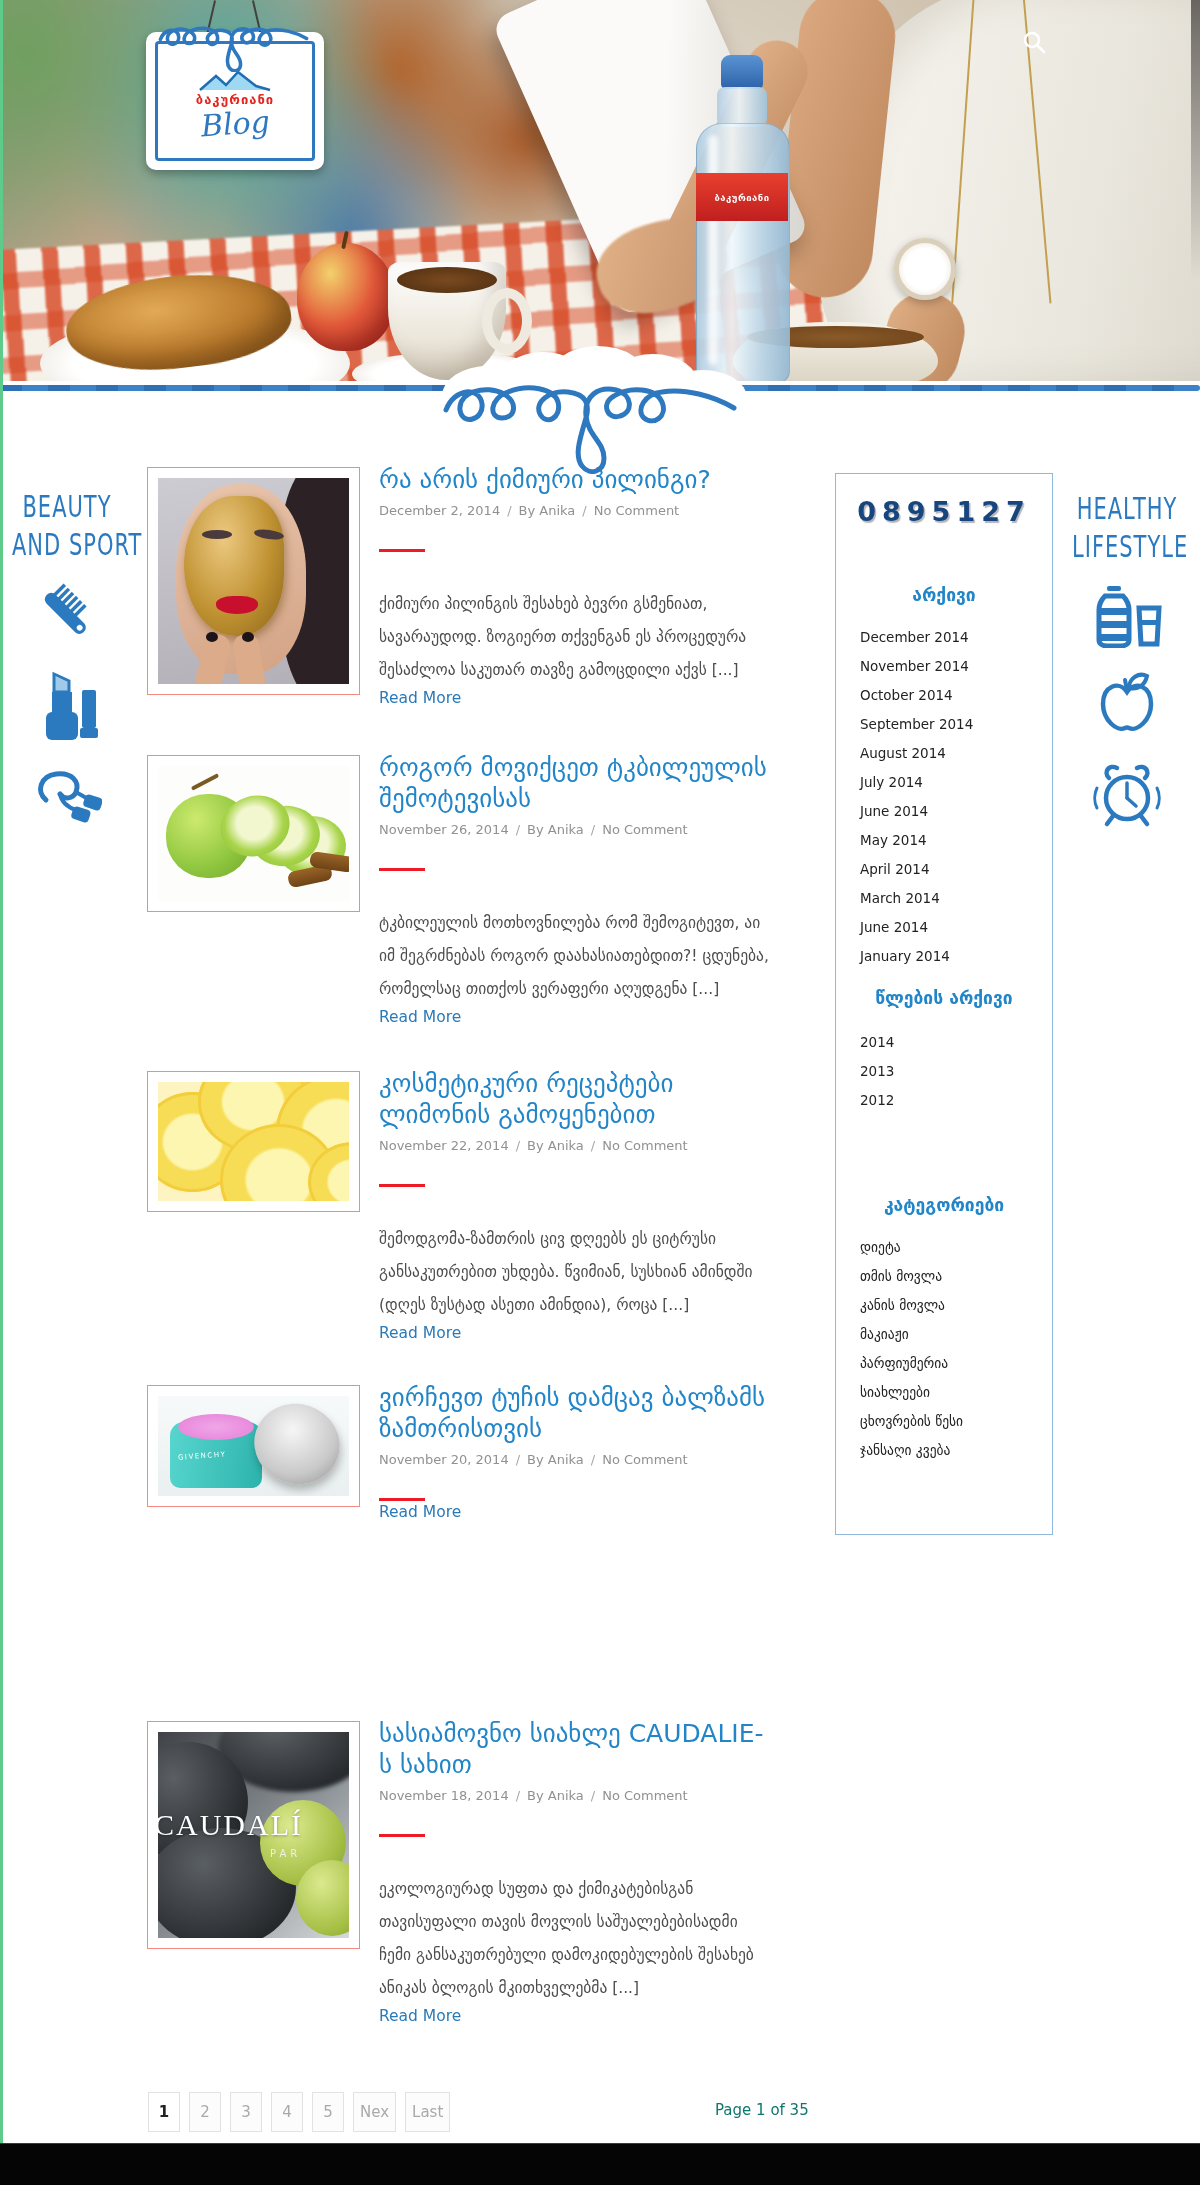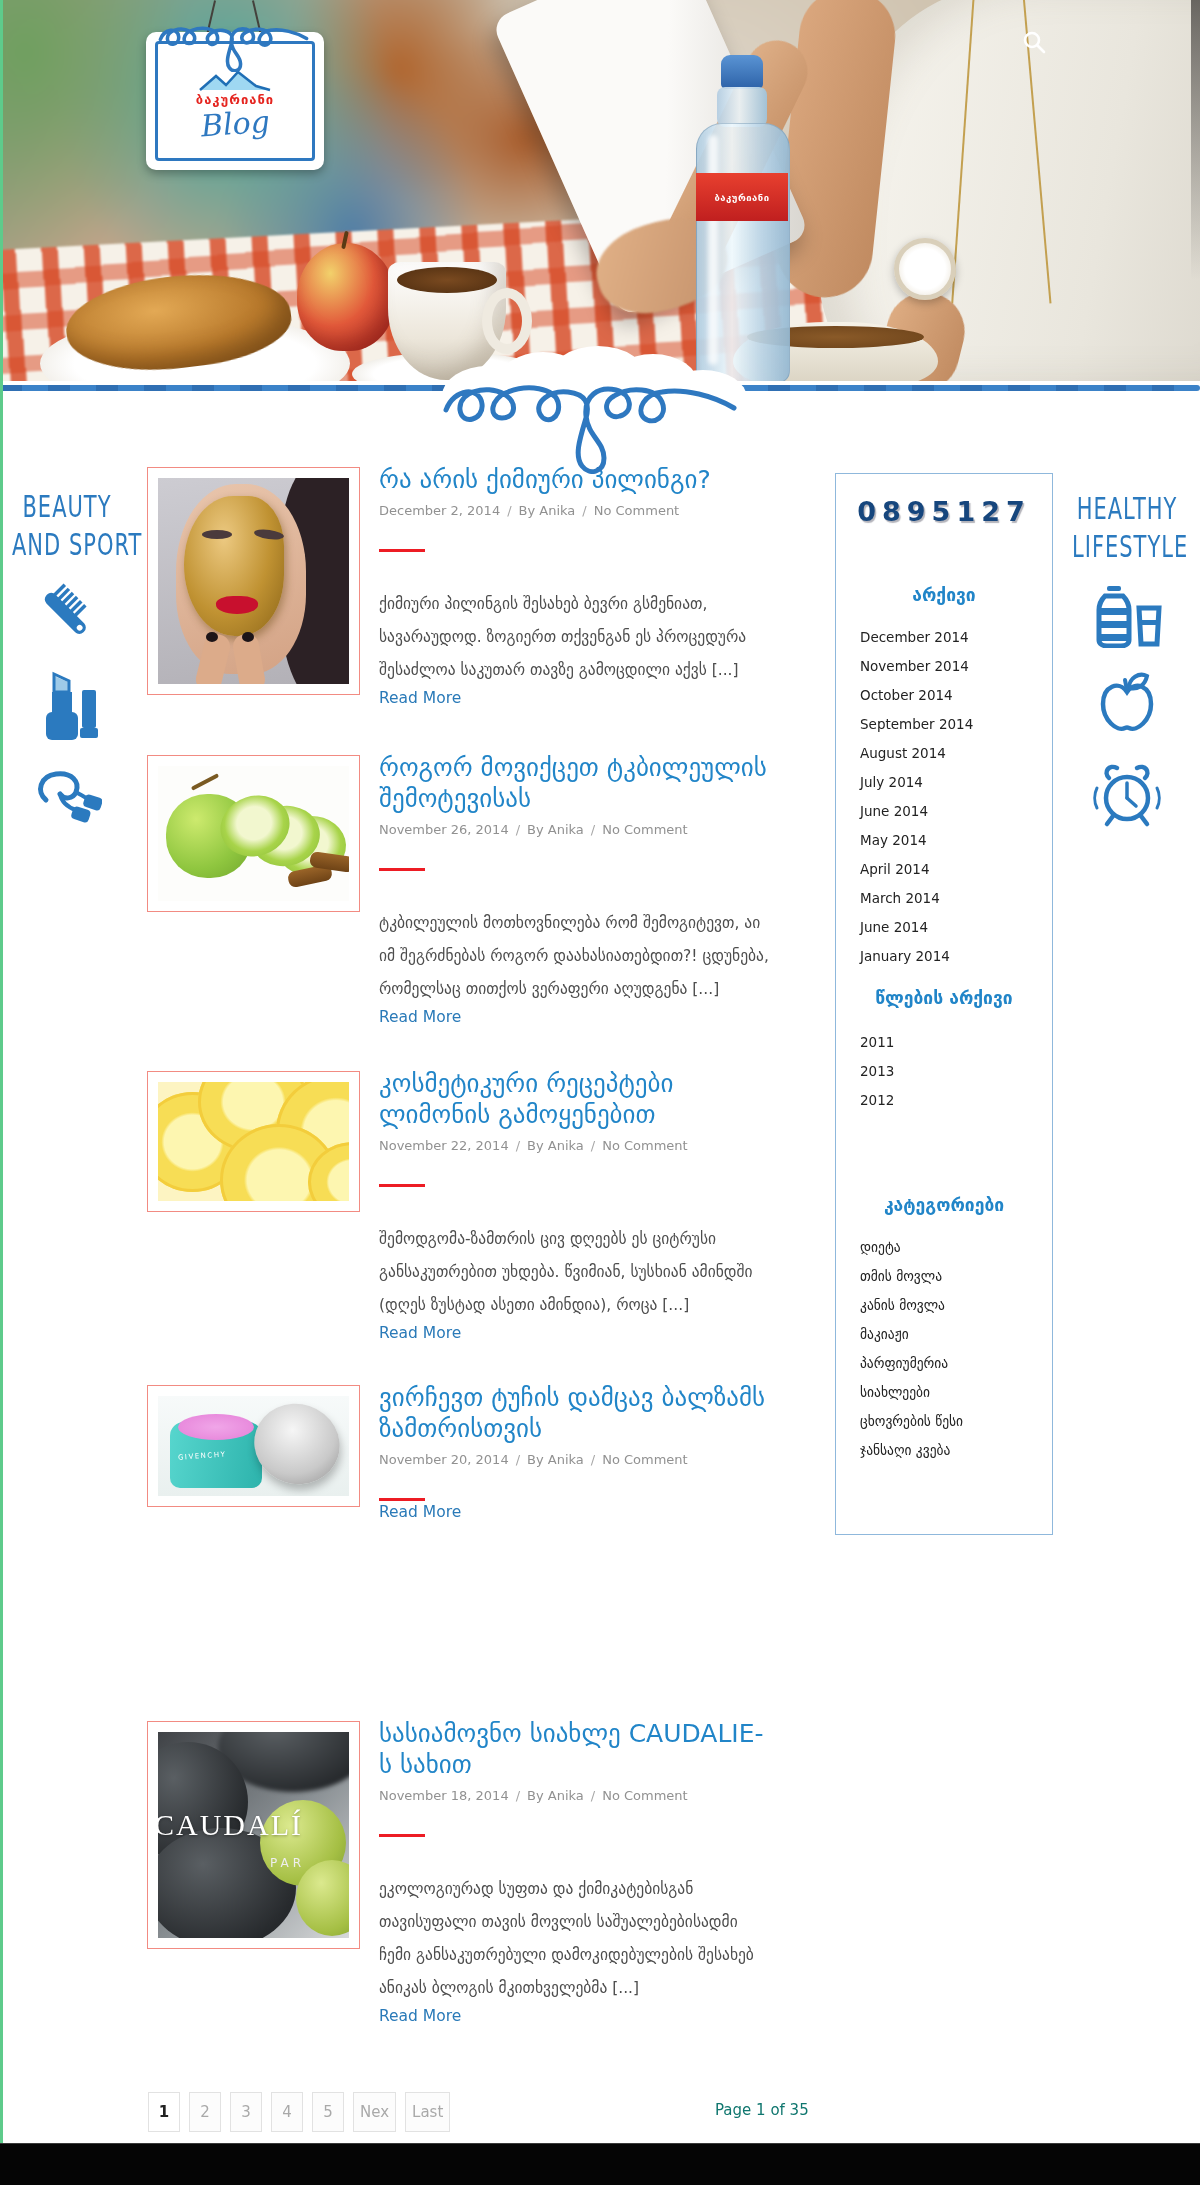--- a/index.html
+++ b/index.html
@@ -148,21 +148,21 @@
 
   .img5{height:206px;background:linear-gradient(135deg,#3f4246,#8a9094 55%,#d7d9da);}
   .img5 .st{position:absolute;border-radius:50%;background:radial-gradient(at 38% 30%,#5a5f63,#26292c 75%);}
   .img5 .st1{left:-30px;top:10px;width:120px;height:120px;}
   .img5 .st2{left:-12px;top:96px;width:150px;height:120px;}
   .img5 .st3{left:60px;top:-30px;width:150px;height:90px;filter:blur(2px);}
   .img5 .gr{position:absolute;border-radius:50%;background:radial-gradient(at 35% 30%,#dbe98e,#a5bf44 65%,#7e9c2e);}
   .img5 .g1{left:102px;top:68px;width:86px;height:86px;}
   .img5 .g2{left:138px;top:128px;width:72px;height:76px;}
   .img5 .ctxt{position:absolute;left:-4px;top:76px;width:200px;color:#fff;font-family:"Liberation Serif",serif;font-size:30px;letter-spacing:2px;white-space:nowrap;text-shadow:0 1px 3px rgba(0,0,0,.35);}
-  .img5 .ptxt{position:absolute;left:112px;top:124px;color:#eee;font-size:12px;letter-spacing:4px;}
+  .img5 .ptxt{position:absolute;left:112px;top:116px;color:#eee;font-size:10px;letter-spacing:4px;}
 
   
   .sidebox{position:absolute;left:835px;top:473px;width:218px;height:1062px;border:1px solid #8fb8dc;background:#fff;box-sizing:border-box;}
   .counter{margin-top:22px;text-align:center;font-size:27px;font-weight:bold;letter-spacing:6px;color:#16467d;
     text-shadow:1.5px 1.5px 1px rgba(40,40,60,.35);}
   .side-h{color:#2185c8;font-size:17.5px;text-align:center;}
   .h-archive{margin-top:58px;}
   .side-list{list-style:none;margin:0;padding:0 0 0 24px;font-size:13.5px;color:#222;}
   .side-list li{line-height:29px;cursor:pointer;}
   .months{margin-top:16px;}
@@ -449,21 +449,21 @@
       <li>July 2014</li>
       <li>June 2014</li>
       <li>May 2014</li>
       <li>April 2014</li>
       <li>March 2014</li>
       <li>June 2014</li>
       <li>January 2014</li>
     </ul>
     <h3 class="side-h h-years">წლების არქივი</h3>
     <ul class="side-list years">
-      <li>2011</li>
+      <li>2014</li>
       <li>2013</li>
       <li>2012</li>
     </ul>
     <h3 class="side-h h-cats">კატეგორიები</h3>
     <ul class="side-list cats">
       <li>დიეტა</li>
       <li>თმის მოვლა</li>
       <li>კანის მოვლა</li>
       <li>მაკიაჟი</li>
       <li>პარფიუმერია</li>

